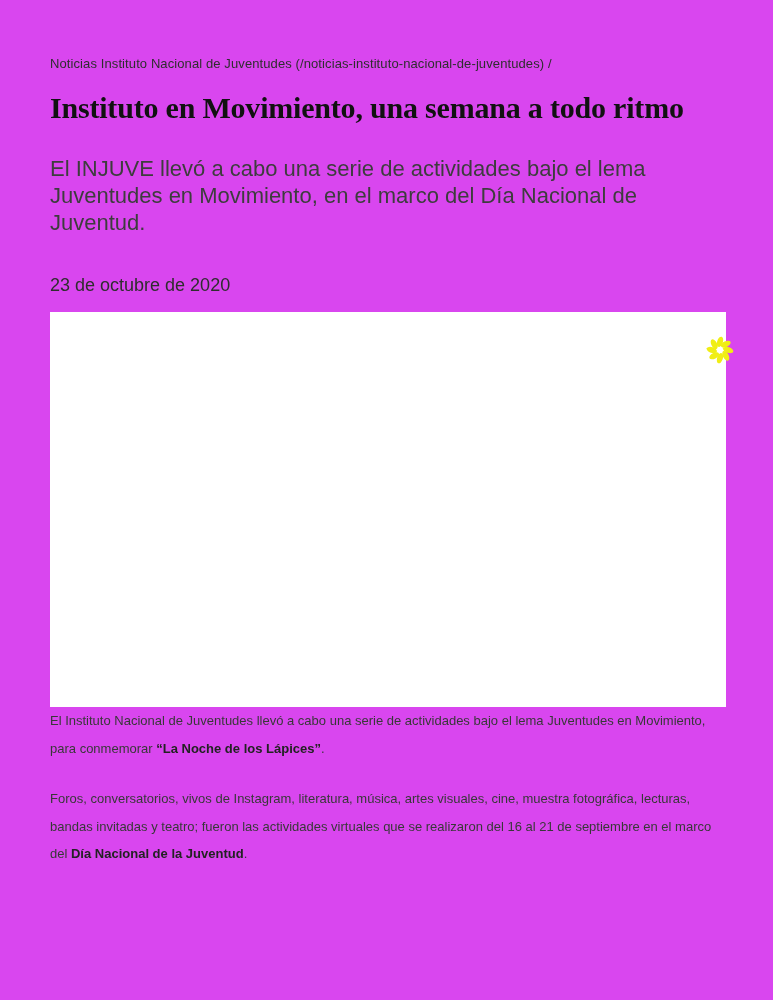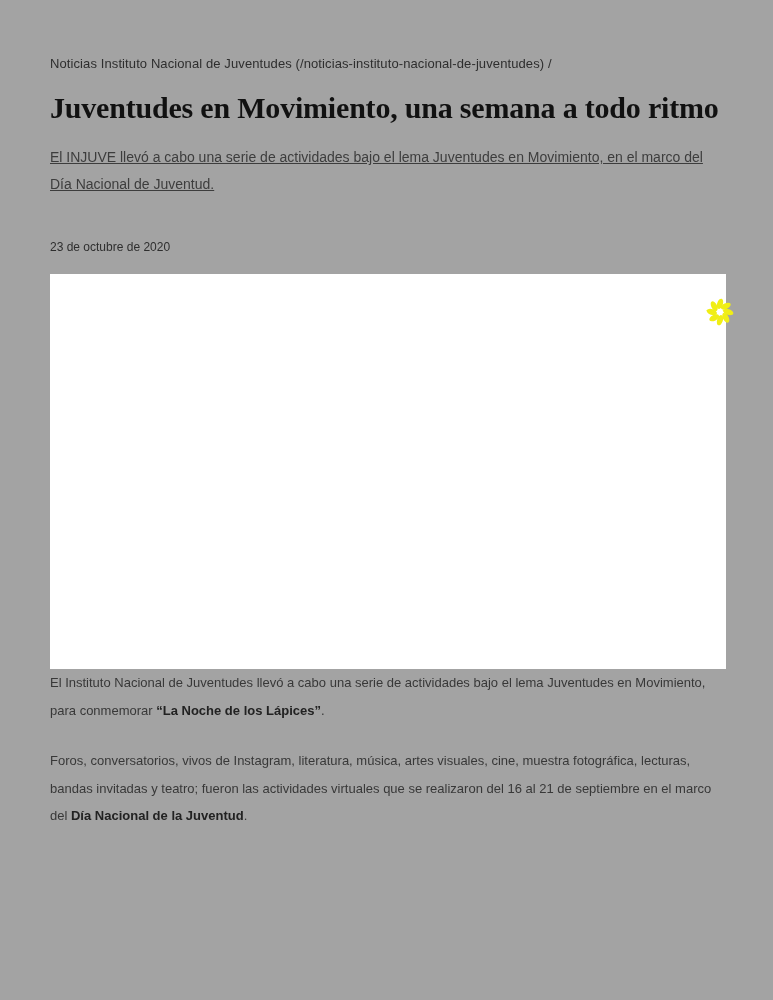--- a/index.html
+++ b/index.html
@@ -6,21 +6,21 @@
   html, body { background: #ffffff; }
   body {
     font-family: "Liberation Sans", "DejaVu Sans", sans-serif;
     -webkit-font-smoothing: antialiased;
   }
   .page {
     position: relative;
     width: 773px;
     height: 1000px;
     margin: 0 auto;
-    background: #a3a3a3;
+    background: #d946ef;
     overflow: hidden;
   }
   .content {
     padding: 55px 0 0 50px;
     width: 726px; 
   }
   .breadcrumb {
     font-size: 13px;
     line-height: 18px;
     color: #2e2e2e;
@@ -36,30 +36,29 @@
     margin-top: 17px;
     width: 680px;
     font-family: "Liberation Serif", "DejaVu Serif", serif;
     font-weight: 700;
     font-size: 30px;
     line-height: 35px;
     letter-spacing: -0.2px;
     color: #111111;
   }
   p.subtitle {
-    margin-top: 19px;
+    margin-top: 30px;
     width: 676px;
-    font-size: 14px;
+    font-size: 22px;
     line-height: 27px;
     color: #3d3d3d;
-    text-decoration: underline;
   }
   .date {
     margin-top: 40px;
-    font-size: 12px;
+    font-size: 18px;
     line-height: 18px;
     color: #2e2e2e;
   }
   figure.media {
     position: relative;
     margin-top: 18px;
     width: 676px;
     height: 395px;
     background: #ffffff;
   }
@@ -87,21 +86,21 @@
 </head>
 <body>
 
 <div class="page">
   <div class="content">
 
     <nav class="breadcrumb">
       <a href="#">Noticias Instituto Nacional de Juventudes (/noticias-instituto-nacional-de-juventudes)</a><span class="sep"> /</span>
     </nav>
 
-    <h1 class="title">Juventudes en Movimiento, una semana a todo ritmo</h1>
+    <h1 class="title">Instituto en Movimiento, una semana a todo ritmo</h1>
 
     <p class="subtitle">El INJUVE llevó a cabo una serie de actividades bajo el lema Juventudes en Movimiento, en el marco del Día Nacional de Juventud.</p>
 
     <div class="date">23 de octubre de 2020</div>
 
     <figure class="media">
       <span class="spinner">
         <svg width="30" height="30" viewBox="-15 -15 30 30" xmlns="http://www.w3.org/2000/svg" aria-hidden="true">
           <g fill="#f0ee15">
             <ellipse transform="rotate(0)   translate(0,-8.2) rotate(18)" rx="2.9" ry="5.3"></ellipse>

